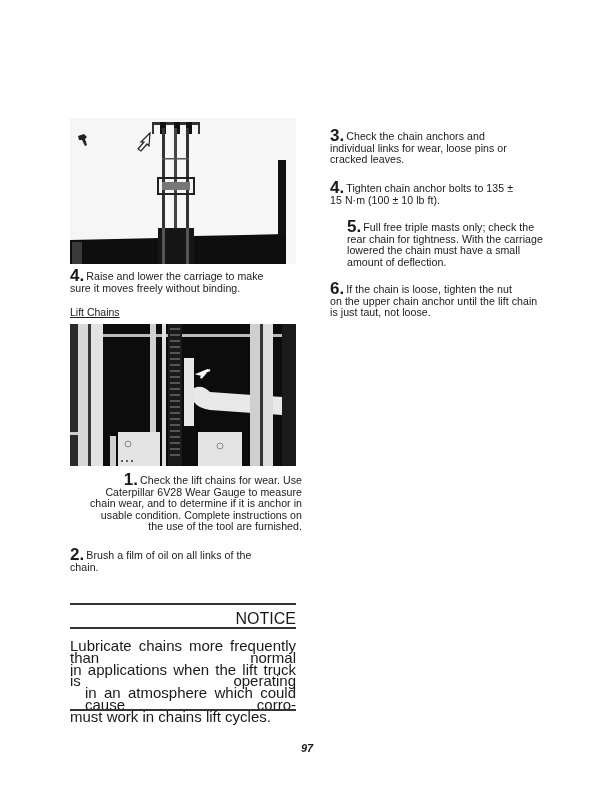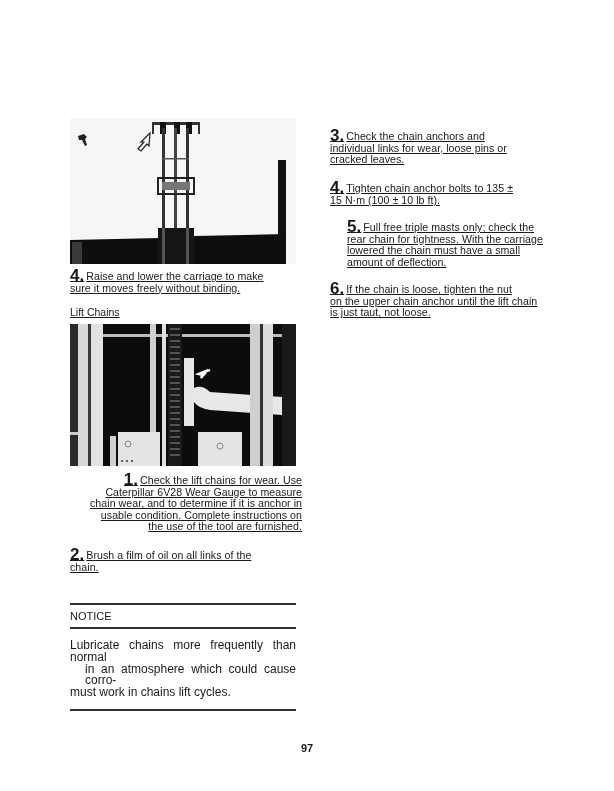--- a/index.html
+++ b/index.html
@@ -9,42 +9,41 @@
       position: relative;
       overflow: hidden;
       font-family: "Liberation Sans", sans-serif;
       color: #1a1a1a;
     }
     .abs { position: absolute; }
     .para {
       font-size: 10.6px;
       line-height: 11.6px;
       letter-spacing: 0.05px;
-      text-decoration: underline;
     }
     .num {
       font-weight: bold;
       font-size: 17px;
       line-height: 11px;
       margin-right: 2px;
       vertical-align: -1px;
     }
     .heading {
       font-size: 10.5px;
       font-weight: normal;
       text-decoration: underline;
     }
     
     .photo {
       overflow: hidden;
       background: #fafafa;
     }
     .rule { height: 1.5px; background: #333; }
-    .notice-title { font-size: 11px; text-align: left; }
-    .notice-body { font-size: 12px; line-height: 11.8px; text-align: justify; }
+    .notice-title { font-size: 16px; text-align: right; }
+    .notice-body { font-size: 15px; line-height: 11.8px; text-align: justify; }
     .page-number { font-size: 11px; font-weight: bold; }
   </style>
 </head>
 <body>
 
 <div class="abs photo" style="left:70px; top:118px; width:226px; height:146px;">
   <svg width="226" height="146" viewBox="0 0 226 146">
     <rect x="0" y="0" width="226" height="146" fill="#f6f6f6"></rect>
 
     <path d="M8 18 l6 -2 l3 3 l-2 2 l2 6 l-2 1 l-3 -6 l-3 0 z" fill="#222"></path>
@@ -158,20 +157,21 @@
 <div class="abs para" style="left:70px; top:549px; width:232px;">
   <span class="num">2.</span><span>Brush a film of oil on all links of the</span><br>
   <span>chain.</span>
 </div>
 
 <div class="abs rule" style="left:70px; top:603px; width:226px;"></div>
 <div class="abs notice-title" style="left:70px; top:610px; width:226px;">NOTICE</div>
 <div class="abs rule" style="left:70px; top:627px; width:226px;"></div>
 <div class="abs notice-body" style="left:70px; top:640px; width:226px;">
   <div style="text-align-last:justify;">Lubricate chains more frequently than normal</div>
+  <div style="text-align-last:justify;">in applications when the lift truck is operating</div>
   <div style="text-align-last:justify;padding-left:15px;">in an atmosphere which could cause corro-</div>
   <div>must work in chains lift cycles.</div>
 </div>
 <div class="abs rule" style="left:70px; top:709px; width:226px;"></div>
 
 <div class="abs para" style="left:330px; top:130px; width:240px;">
   <span class="num">3.</span><span>Check the chain anchors and</span><br>
   <span>individual links for wear, loose pins or</span><br>
   <span>cracked leaves.</span>
 </div>
@@ -187,13 +187,13 @@
   <span>lowered the chain must have a small</span><br>
   <span>amount of deflection.</span>
 </div>
 
 <div class="abs para" style="left:330px; top:283px; width:250px;">
   <span class="num">6.</span><span>If the chain is loose, tighten the nut</span><br>
   <span>on the upper chain anchor until the lift chain</span><br>
   <span>is just taut, not loose.</span>
 </div>
 
-<div class="abs page-number" style="left:301px; top:742px;">97</div>
+<div class="abs page-number" style="left:301px; top:742px;font-style:italic;">97</div>
 
 </body></html>

